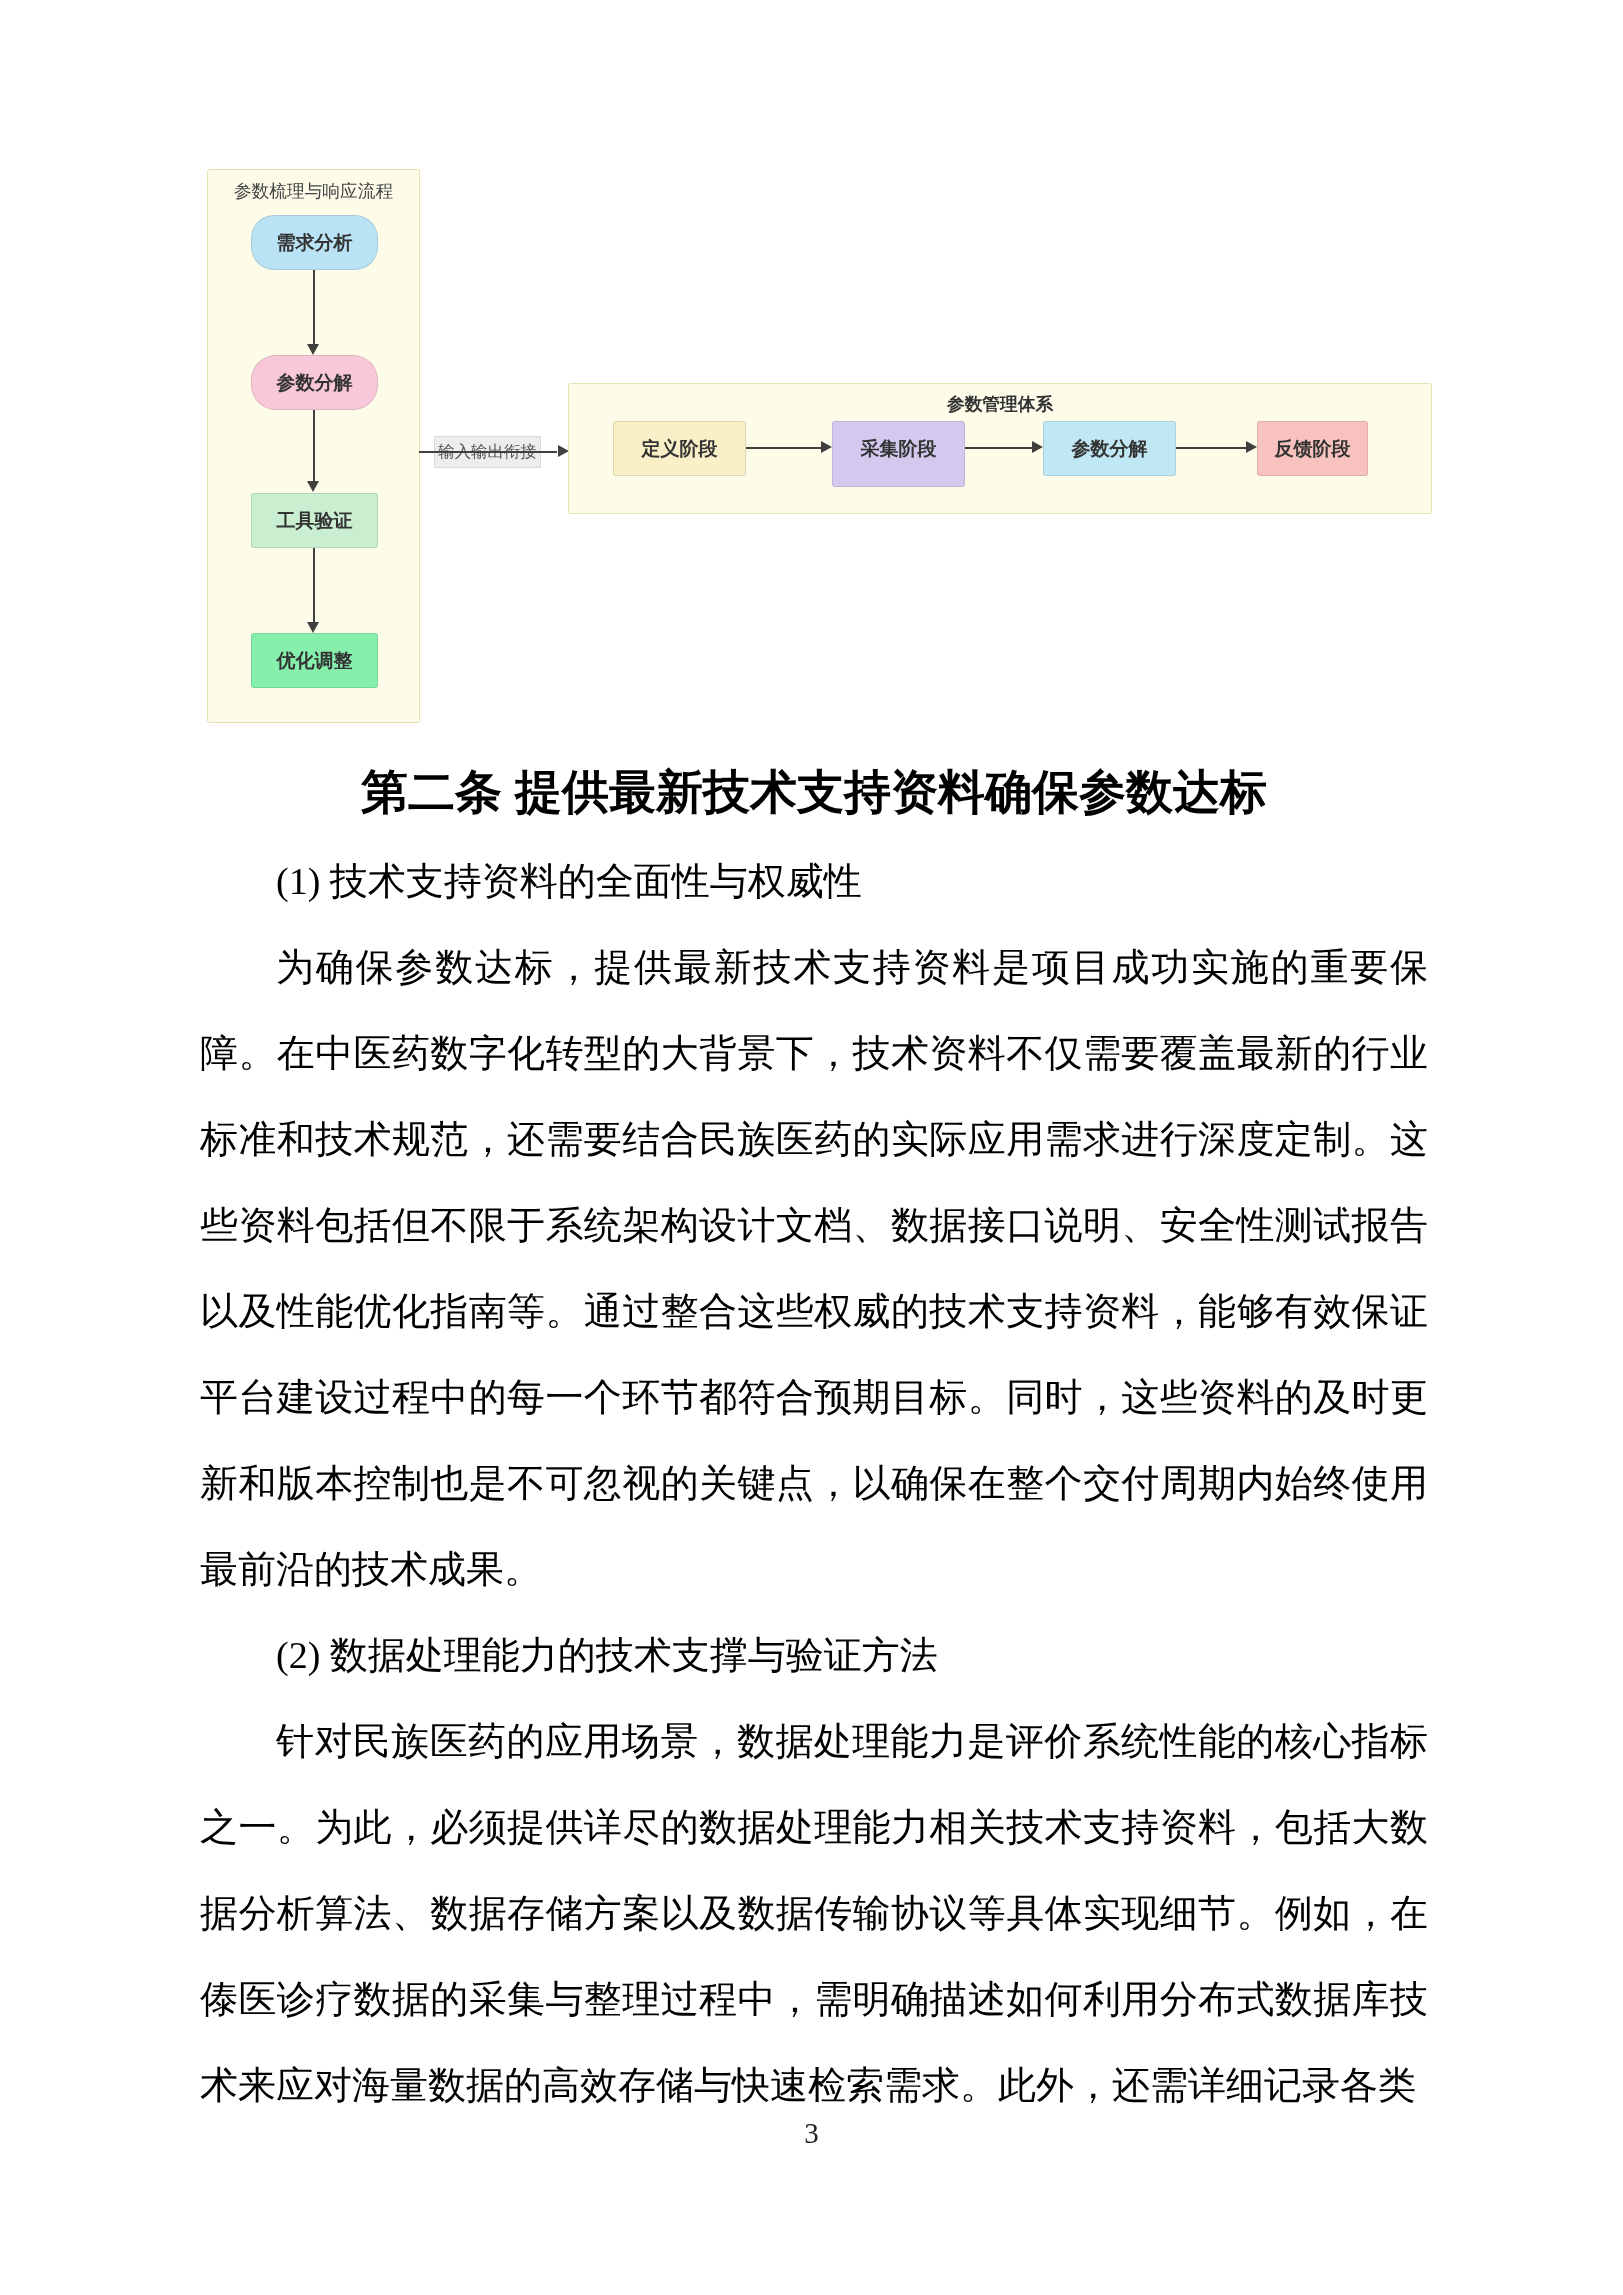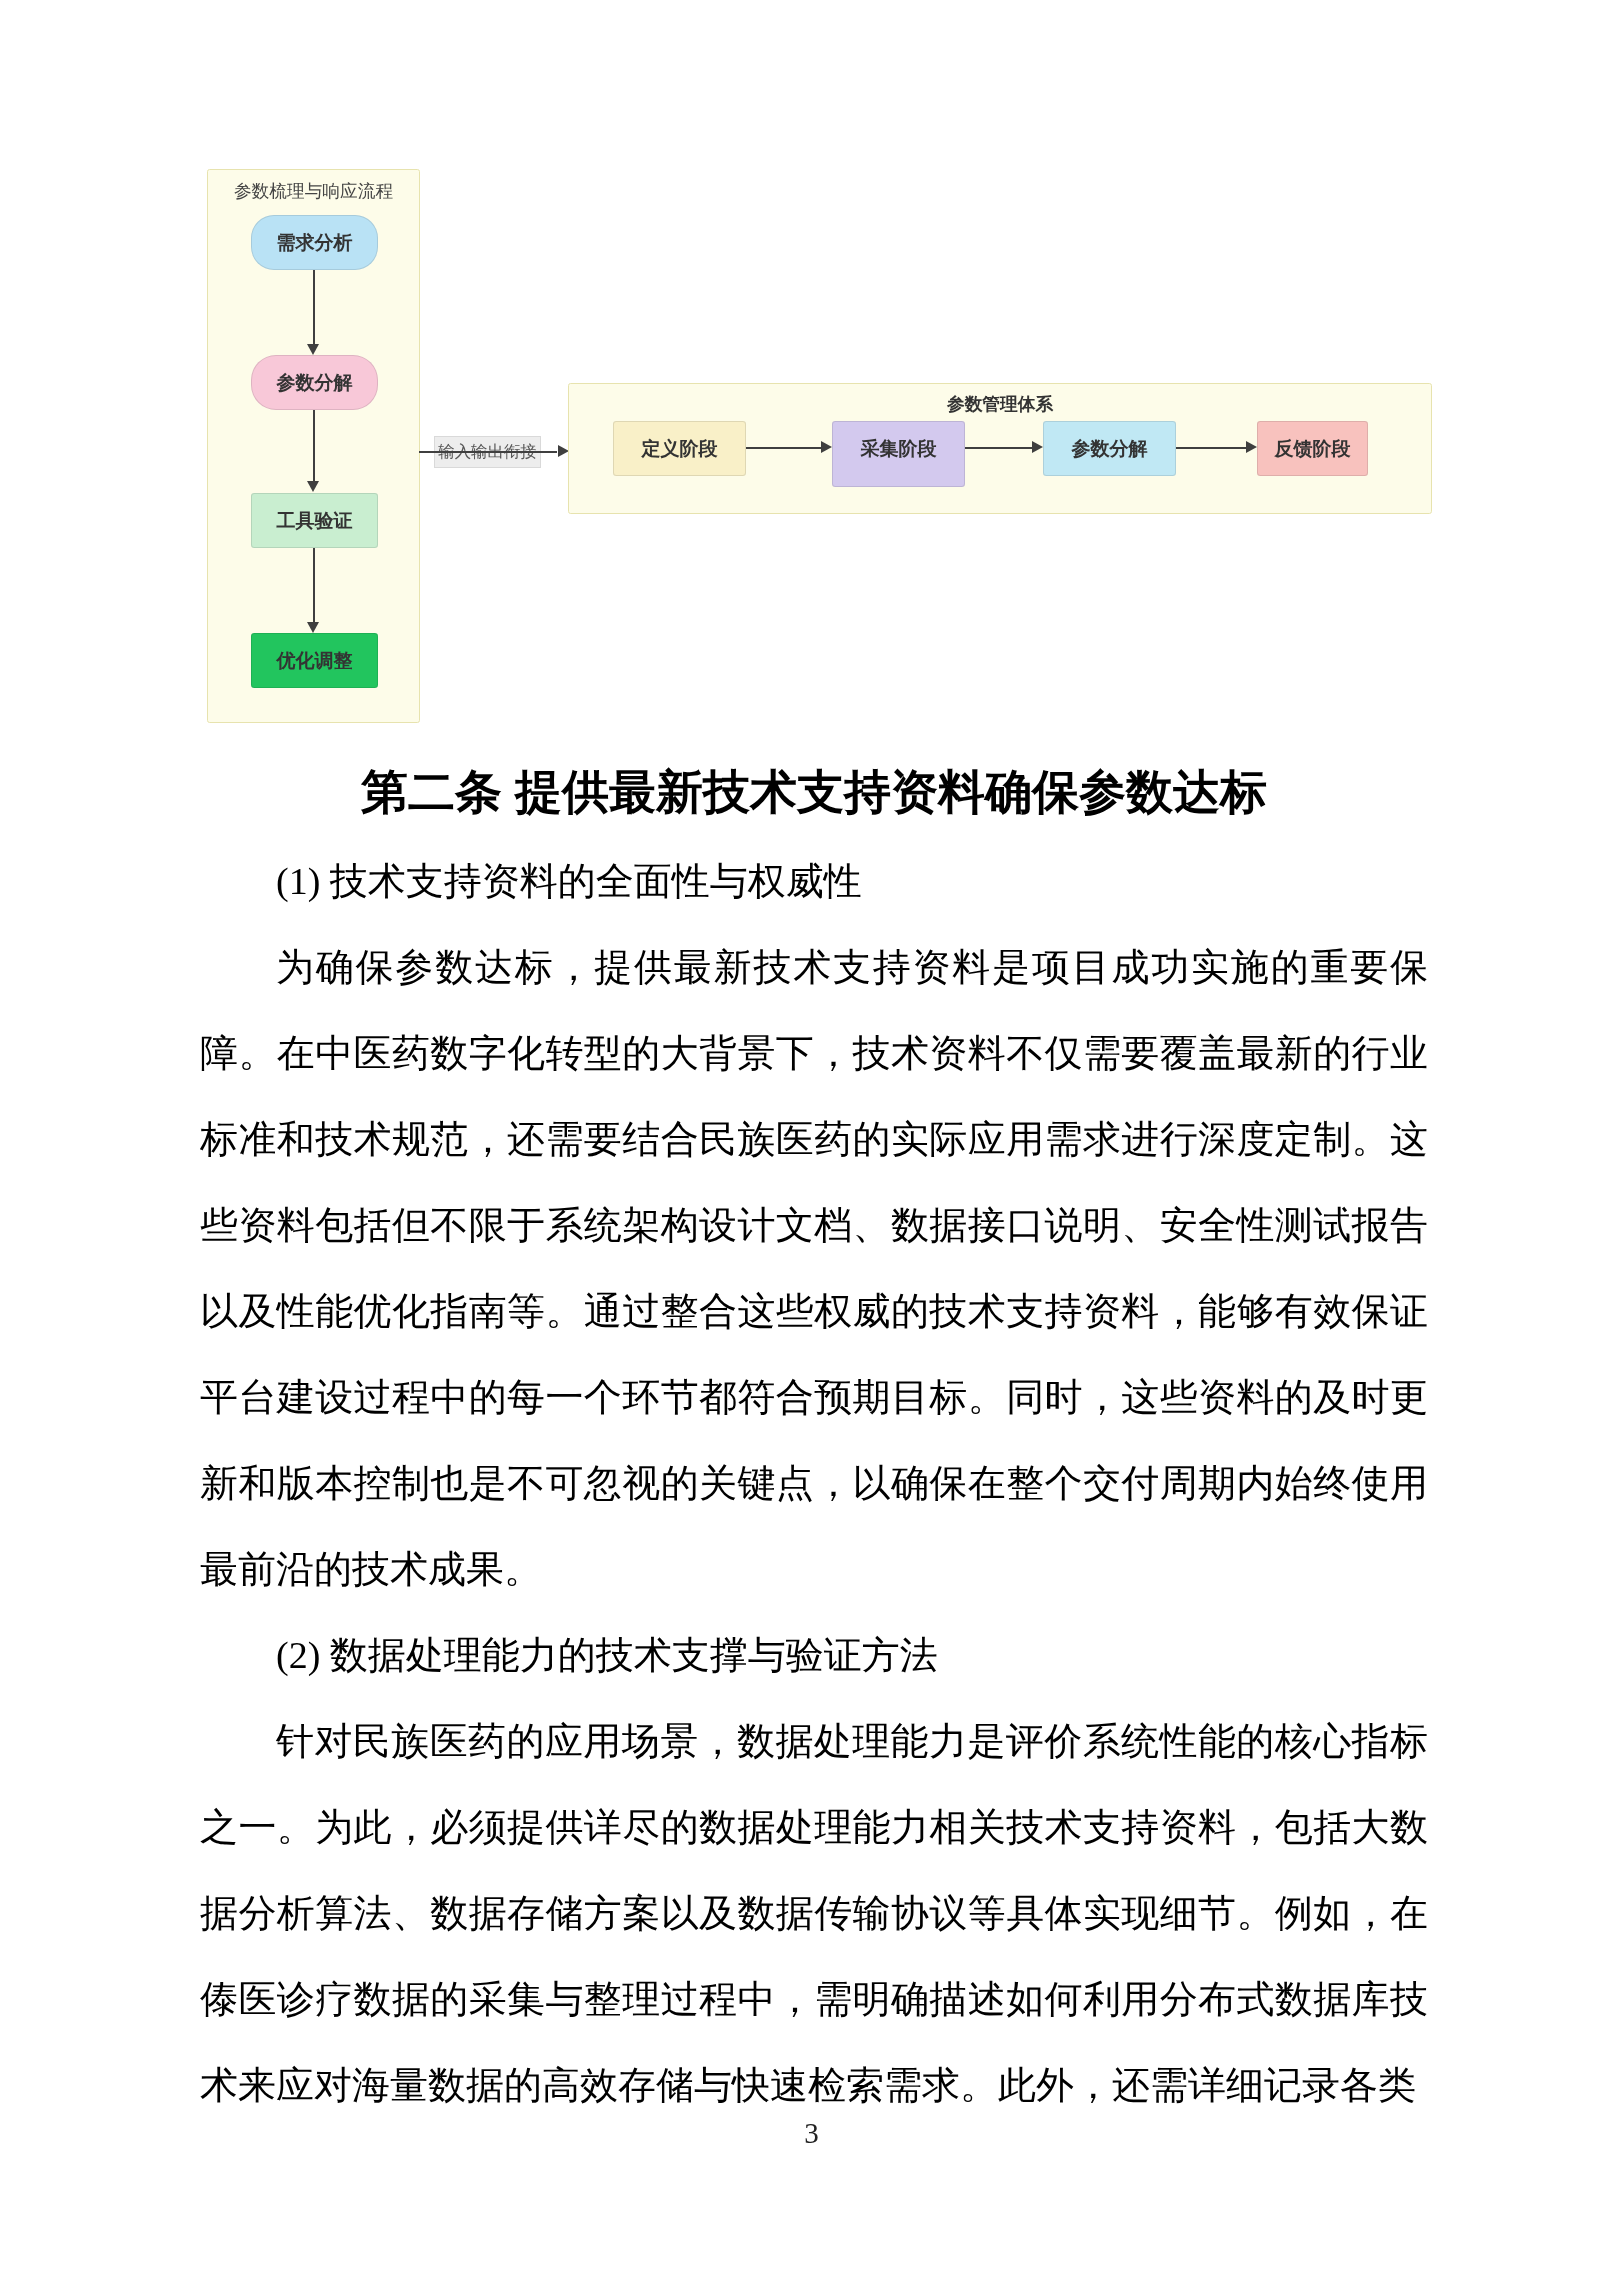--- a/index.html
+++ b/index.html
@@ -120,21 +120,21 @@
       <div class="node" style="left: 43px; top: 185px; width: 127px; height: 55px; line-height: 54px; background-color: rgb(248, 200, 216); border-radius: 25px;">参数分解</div>
 
       <div class="vline" style="left: 105px; top: 240px; height: 72px; background-color: rgb(63, 63, 63);"></div>
       <div class="head-down" style="left:99px; top:311px;"></div>
 
       <div class="node" style="left: 43px; top: 323px; width: 127px; height: 55px; line-height: 54px; background-color: rgb(201, 238, 208);">工具验证</div>
 
       <div class="vline" style="left: 105px; top: 378px; height: 75px; background-color: rgb(63, 63, 63);"></div>
       <div class="head-down" style="left:99px; top:452px;"></div>
 
-      <div class="node" style="left: 43px; top: 463px; width: 127px; height: 55px; line-height: 54px; background-color: #22c55e;">优化调整</div>
+      <div class="node" style="left: 43px; top: 463px; width: 127px; height: 55px; line-height: 54px; background-color: #86efac;">优化调整</div>
     </div>
 
     <div class="hline connector-strike" style="left: 419px; top: 451px; width: 138px; background-color: rgb(63, 63, 63);"></div>
     <div class="head-right" style="left:558px; top:445px;"></div>
     <div class="connector-label" style="left:434px; top:436px; width:105px; height:30px; line-height:29px;">输入输出衔接</div>
 
     <div class="panel" style="left: 568px; top: 383px; width: 864px; height: 131px; background-color: rgb(253, 252, 233);">
       <div class="panel-title" style="top:7.9px; font-weight:700; color:#333;">参数管理体系</div>
 
       <div class="node" style="left: 44px; top: 37px; width: 133px; height: 55px; line-height: 54px; background-color: rgb(249, 240, 200);">定义阶段</div>

